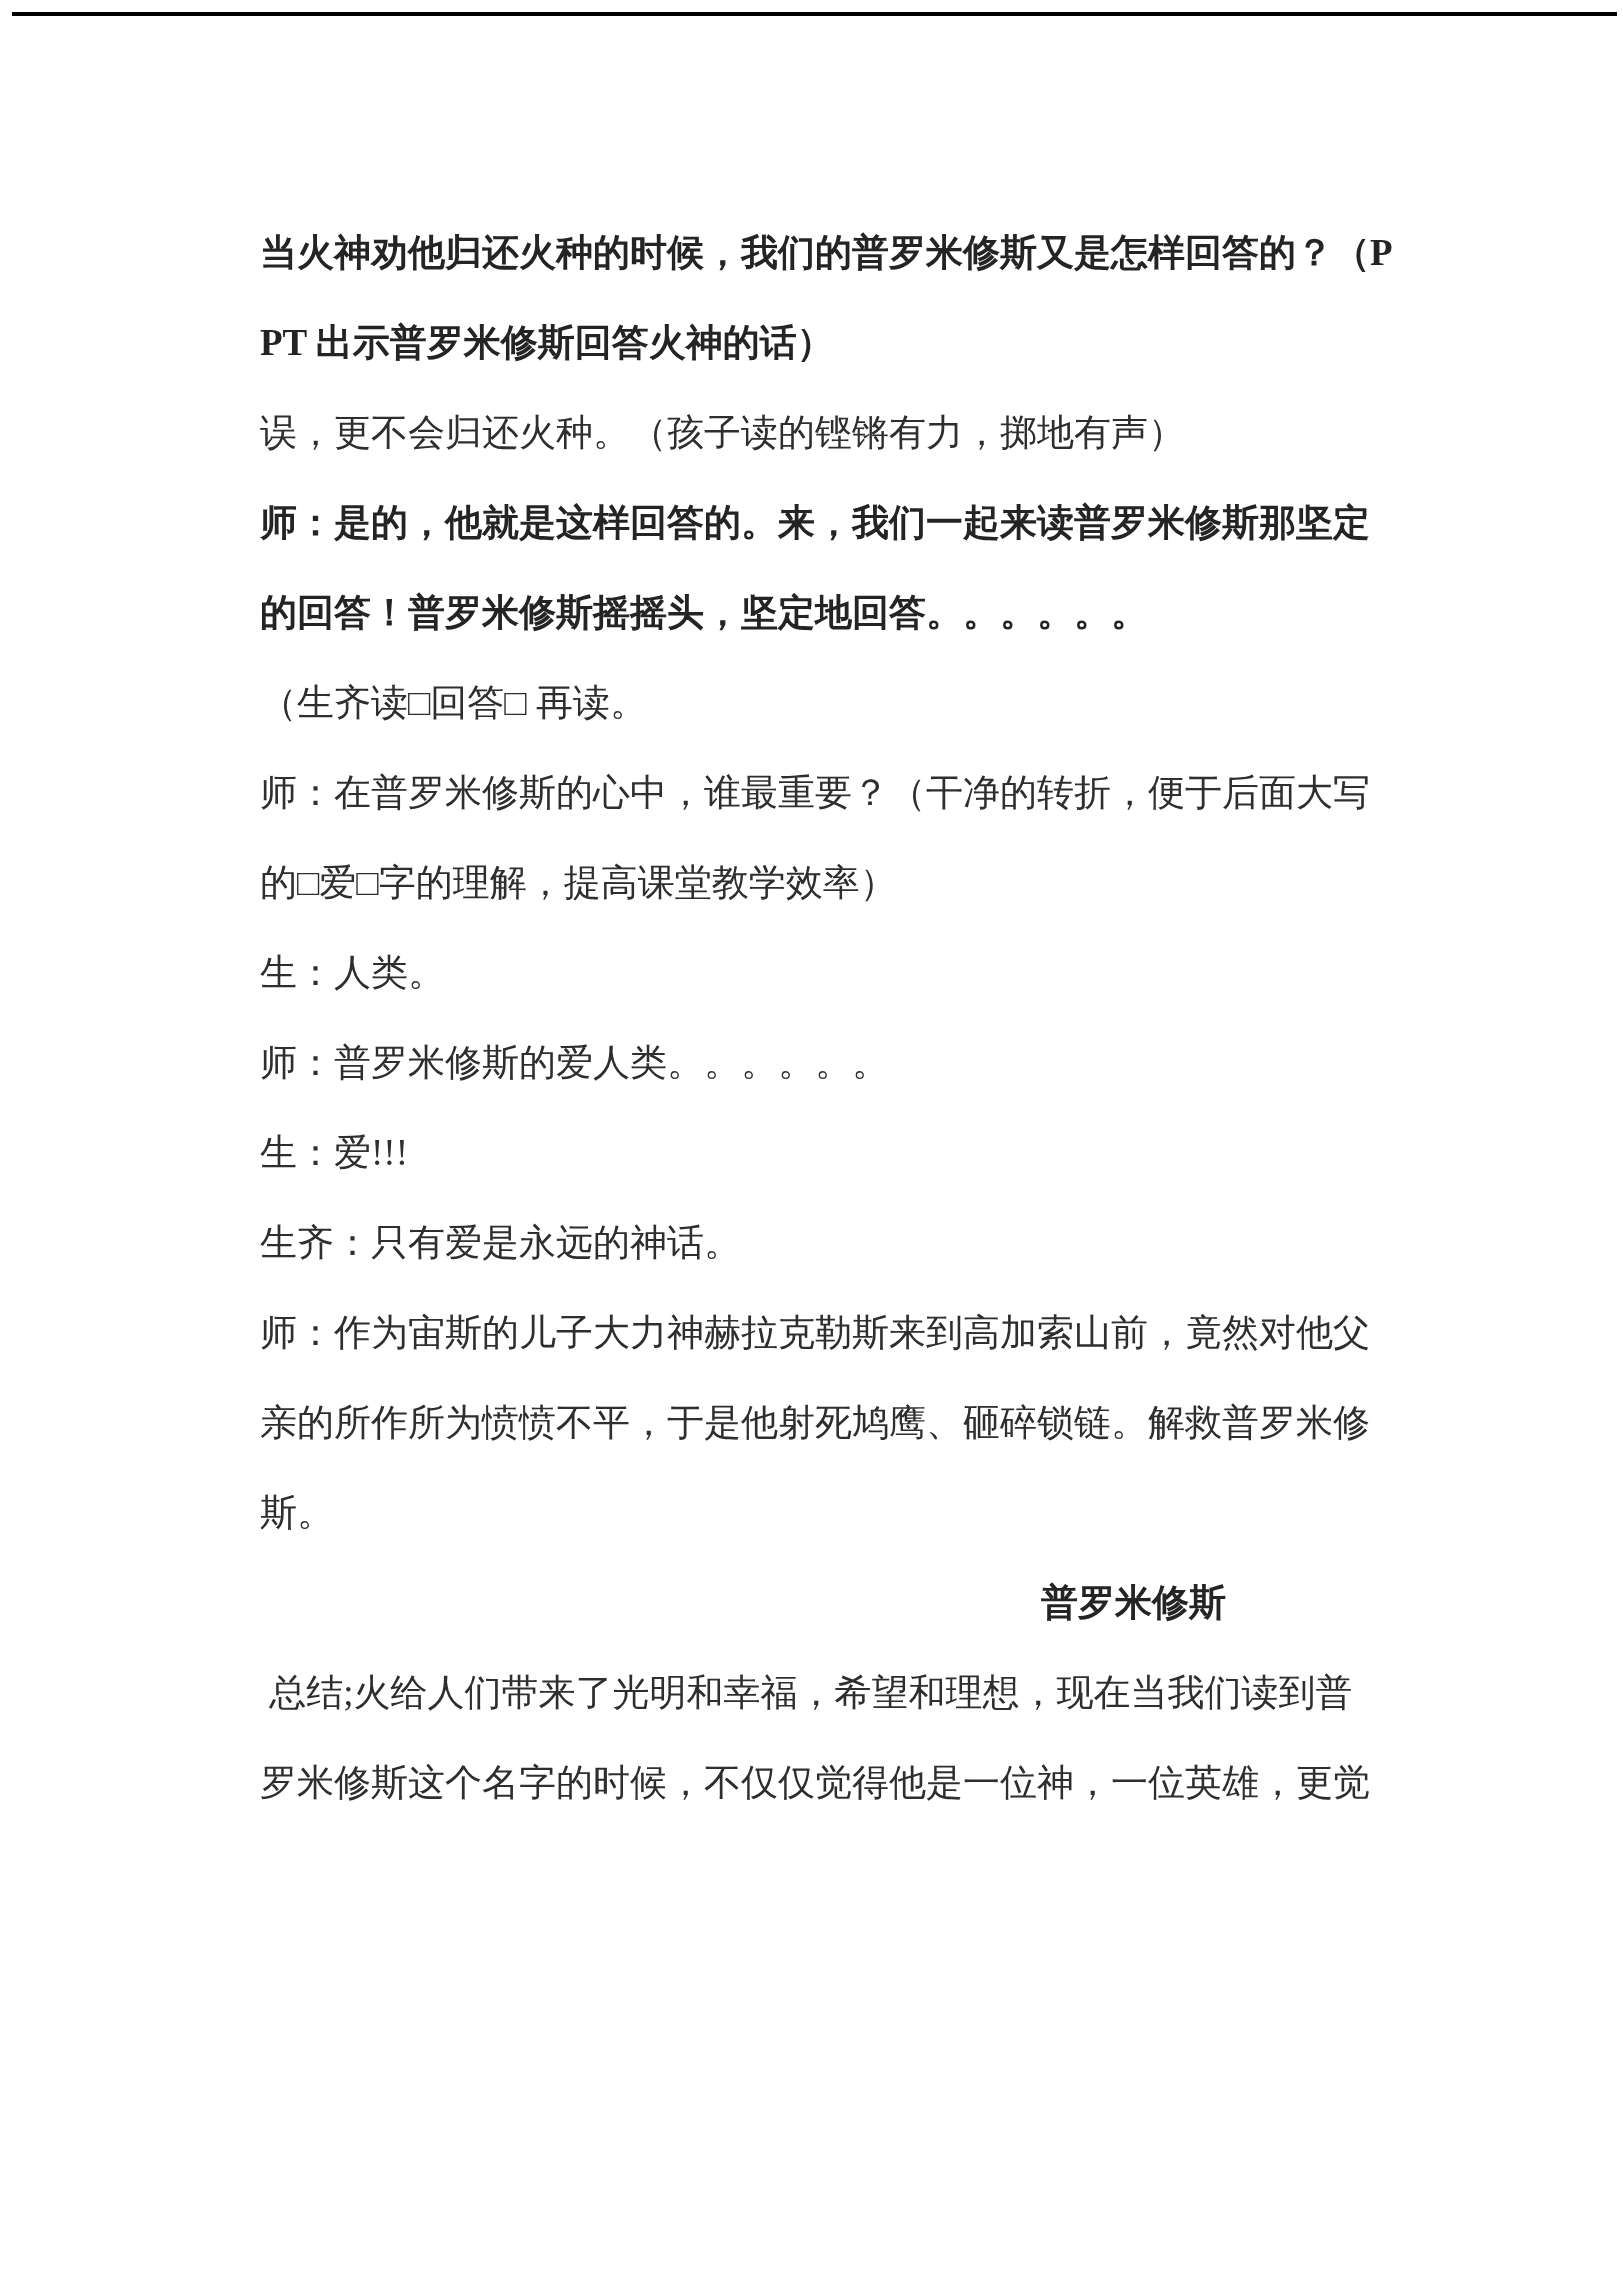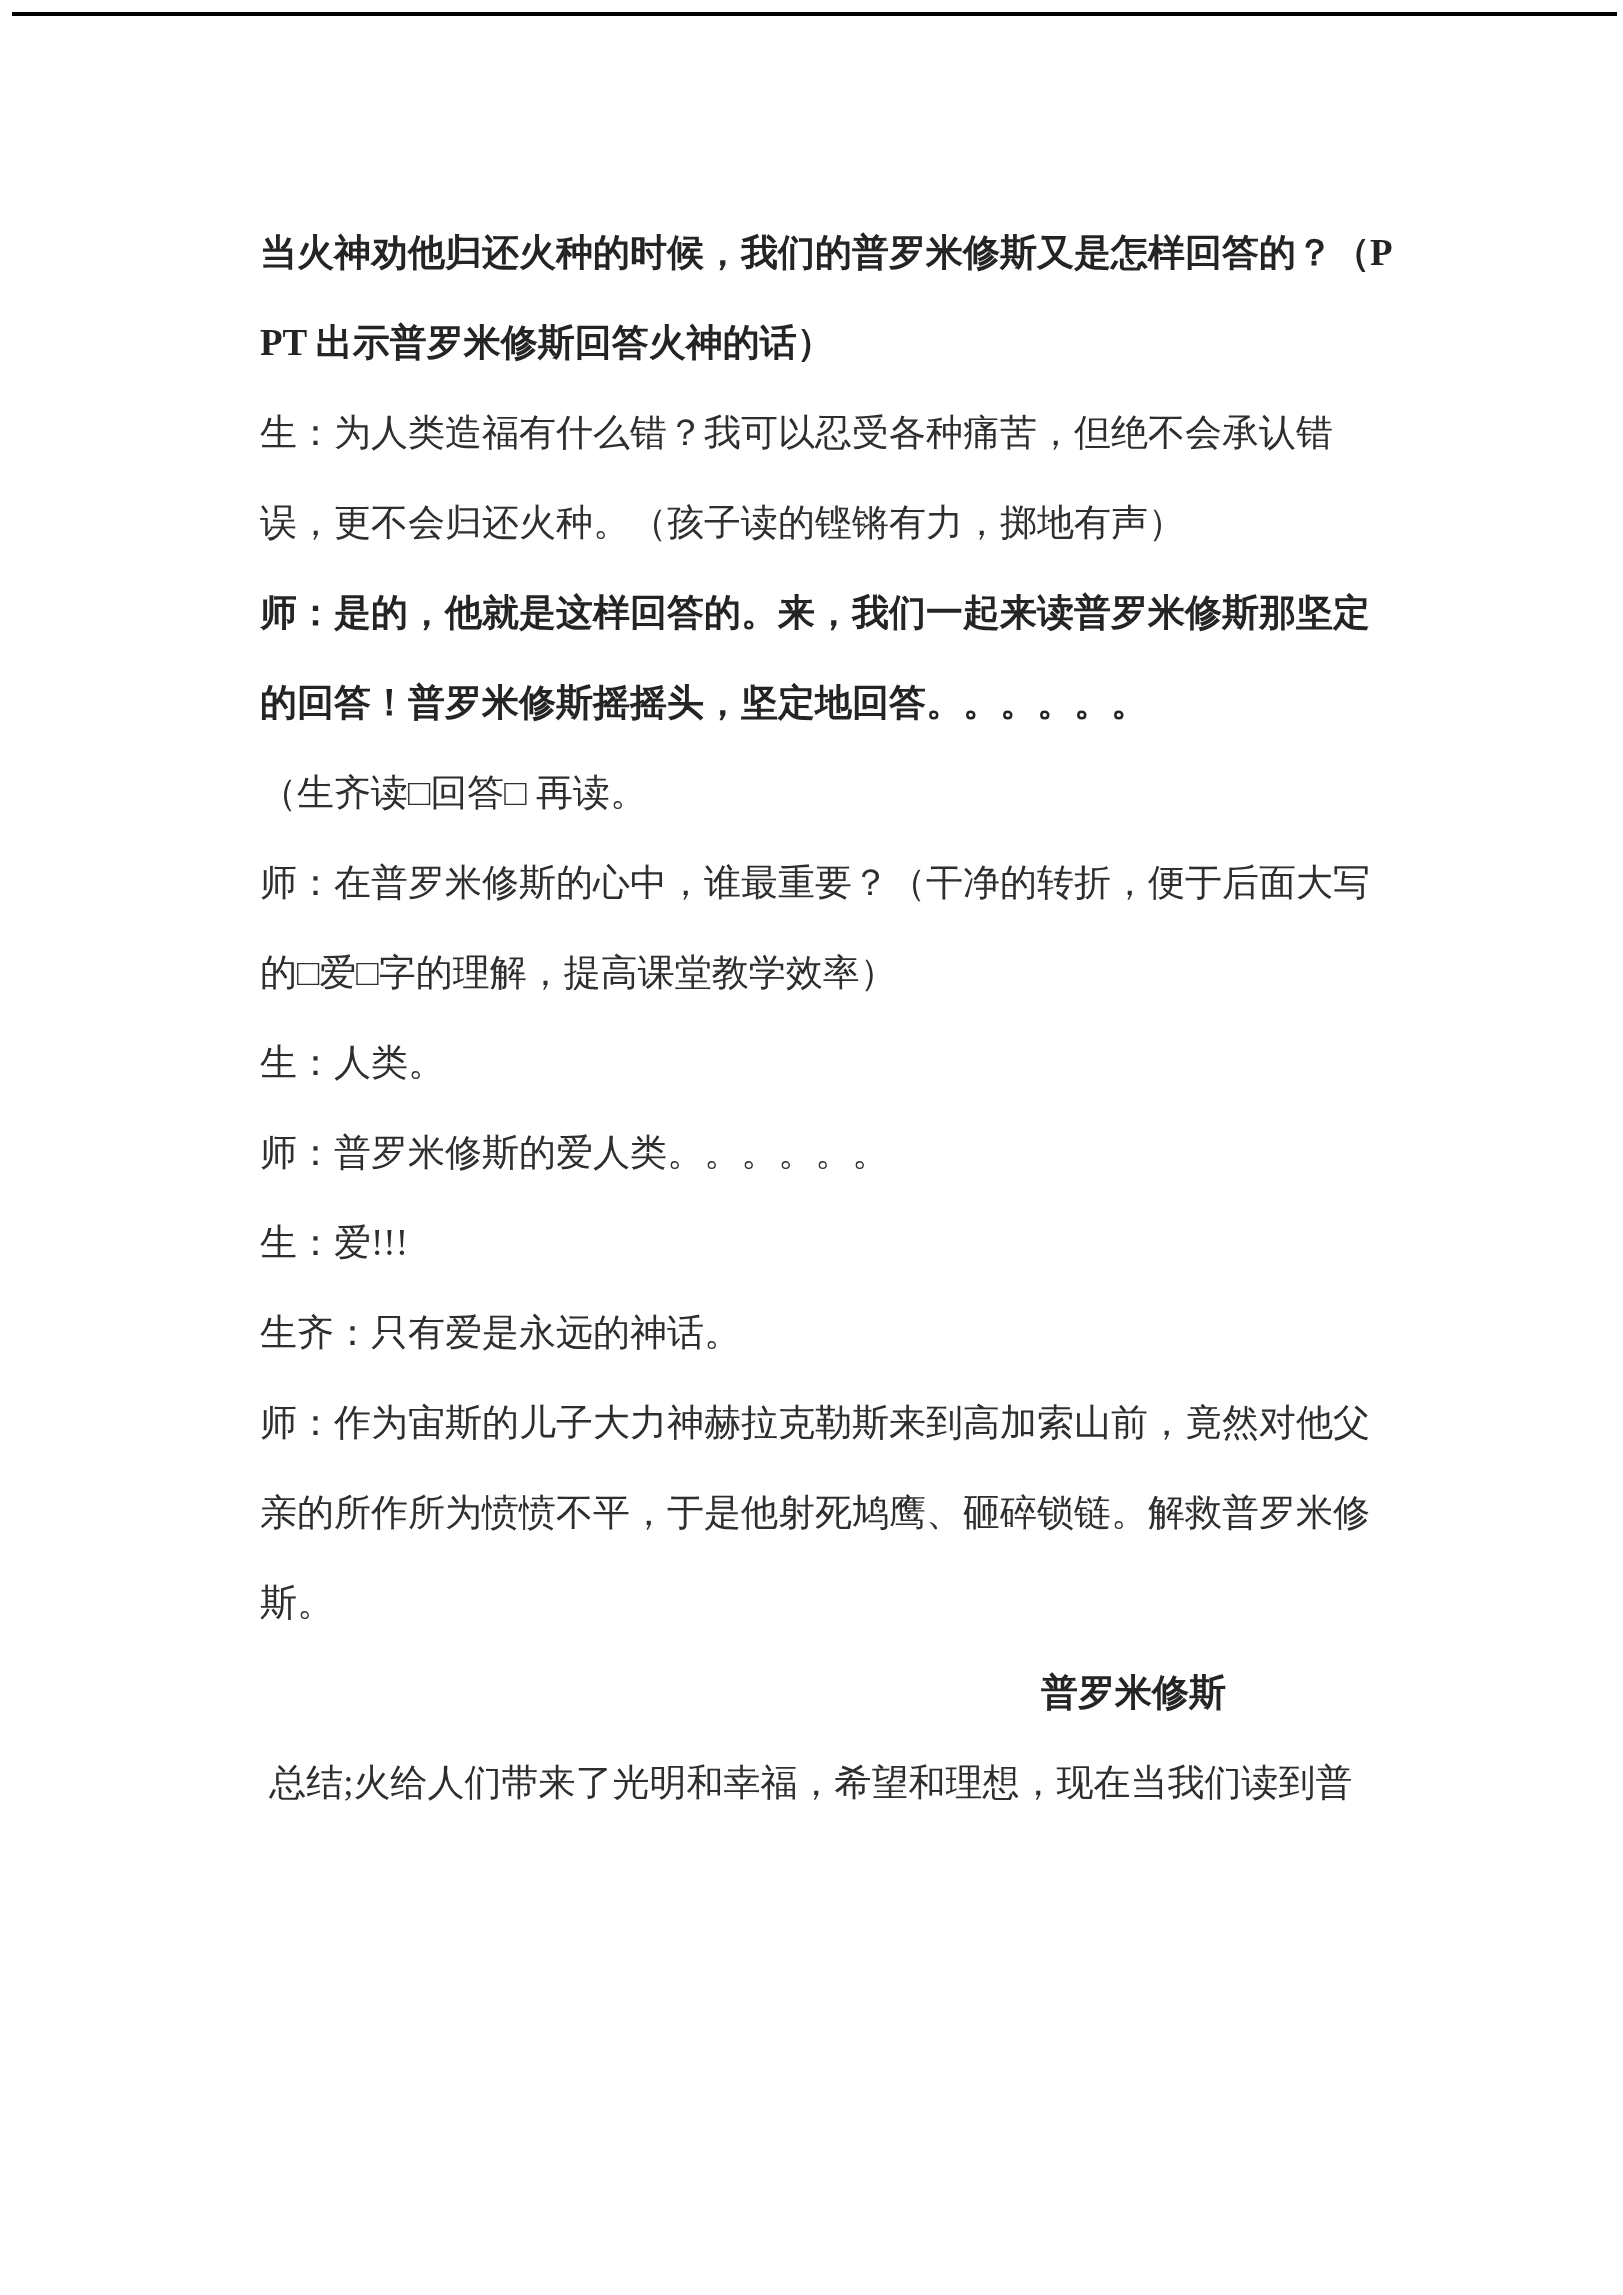--- a/index.html
+++ b/index.html
@@ -54,31 +54,31 @@
 </style>
 </head>
 <body>
 
 <div class="page">
   <div class="top-border"></div>
   <div class="right-border"></div>
   <div class="content" id="doc-lines">
       <div class="line bold">当火神劝他归还火种的时候，我们的普罗米修斯又是怎样回答的？（P</div>
       <div class="line bold">PT 出示普罗米修斯回答火神的话）</div>
-      <div class="line">生：为人类造福有什么错？我可以忍受各种痛苦，但绝不会承认错</div>
       <div class="line">误，更不会归还火种。（孩子读的铿锵有力，掷地有声）</div>
       <div class="line bold">师：是的，他就是这样回答的。来，我们一起来读普罗米修斯那坚定</div>
       <div class="line bold">的回答！普罗米修斯摇摇头，坚定地回答。。。。。。</div>
       <div class="line">（生齐读□回答□ 再读。</div>
       <div class="line">师：在普罗米修斯的心中，谁最重要？（干净的转折，便于后面大写</div>
       <div class="line">的□爱□字的理解，提高课堂教学效率）</div>
       <div class="line">生：人类。</div>
       <div class="line">师：普罗米修斯的爱人类。。。。。。</div>
       <div class="line">生：爱!!!</div>
       <div class="line">生齐：只有爱是永远的神话。</div>
       <div class="line">师：作为宙斯的儿子大力神赫拉克勒斯来到高加索山前，竟然对他父</div>
       <div class="line">亲的所作所为愤愤不平，于是他射死鸠鹰、砸碎锁链。解救普罗米修</div>
       <div class="line">斯。</div>
       <div class="line bold center">普罗米修斯</div>
       <div class="line"> 总结;火给人们带来了光明和幸福，希望和理想，现在当我们读到普</div>
+      <div class="line">罗米修斯这个名字的时候，不仅仅觉得他是一位神，一位英雄，更觉</div>
     </div>
 </div>
 
 
 </body></html>

